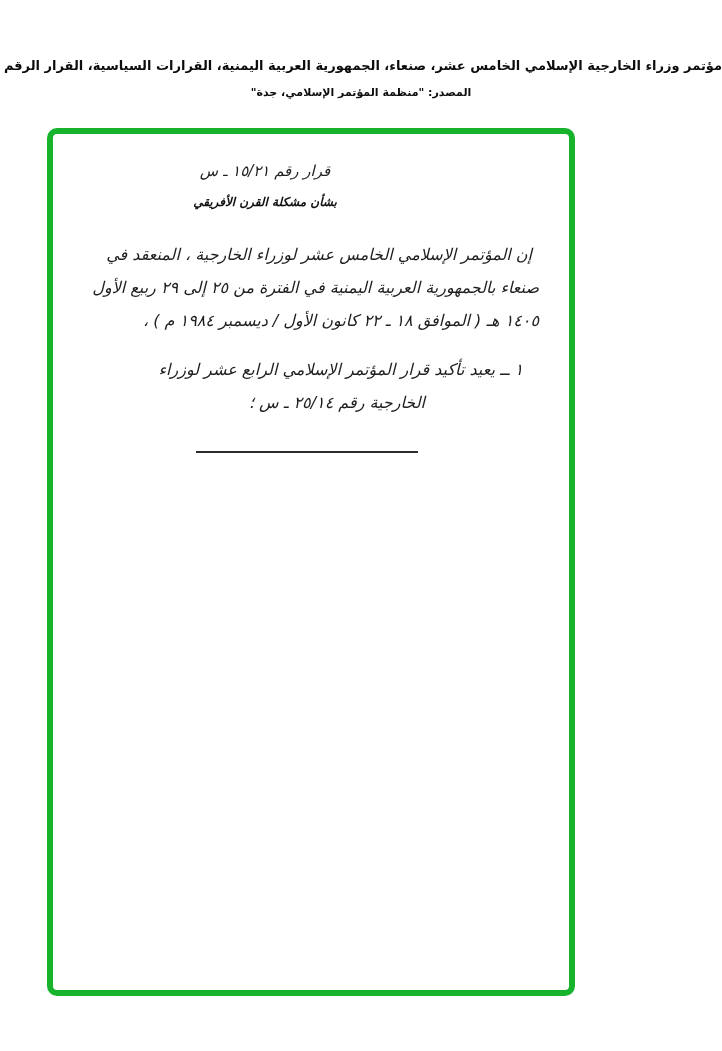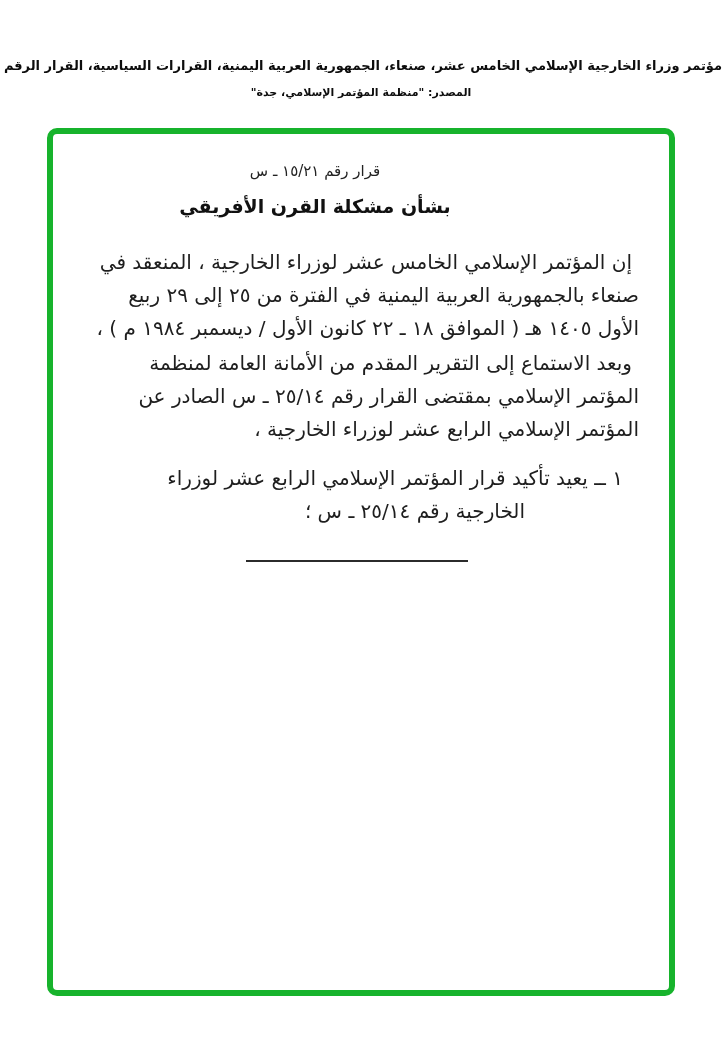--- a/index.html
+++ b/index.html
@@ -37,50 +37,51 @@
   }
   .hdr2 {
     top: 86px;
     font-size: 11px;
   }
   
   .green-box {
     position: absolute;
     left: 47px;
     top: 128px;
-    width: 628px;
+    width: 528px;
     height: 868px;
     box-sizing: border-box;
     border: 6px solid var(--accent, #17b32c);
     border-radius: 10px;
     background: #ffffff;
     padding: 28px 30px 0 38px;
+    font-style: italic;
   }
   
   .titles {
     transform: translateX(-50px);
   }
   .title-number {
     margin: 0;
     font-size: 15px;
     font-weight: normal;
     text-align: center;
     color: #222222;
   }
   .title-subject {
     margin: 15px 0 0 0;
-    font-size: 19px;
+    font-size: 12px;
     font-weight: bold;
     text-align: center;
     color: #111111;
   }
   
   .body-text {
     margin-top: 29px;
-    font-size: 20px;
+    font-size: 16px;
     line-height: 33px;
     text-align: right;
     color: #1e1e1e;
   }
   .para {
     margin: 0 0 2px 0;
     text-indent: 7px;
   }
   .items {
     margin: 16px;
@@ -115,21 +116,20 @@
     <div class="titles">
       <h1 class="title-number">قرار رقم ١٥/٢١ ـ س</h1>
       <h2 class="title-subject">بشأن مشكلة القرن الأفريقي</h2>
     </div>
 
     <div class="body-text">
 
       <p class="para">إن المؤتمر الإسلامي الخامس عشر لوزراء الخارجية ، المنعقد في صنعاء بالجمهورية العربية اليمنية في الفترة من ٢٥ إلى ٢٩ ربيع الأول ١٤٠٥ هـ ( الموافق ١٨ ـ ٢٢ كانون الأول / ديسمبر ١٩٨٤ م ) ،</p>
 
 
-      <p class="para">وبعد الاستماع إلى التقرير المقدم من الأمانة العامة لمنظمة المؤتمر الإسلامي بمقتضى القرار رقم ٢٥/١٤ ـ س الصادر عن المؤتمر الإسلامي الرابع عشر لوزراء الخارجية ،</p>
 
       <ol class="items">
         <li class="item">١ ــ يعيد تأكيد قرار المؤتمر الإسلامي الرابع عشر لوزراء الخارجية رقم ٢٥/١٤ ـ س ؛</li>
       </ol>
 
       <div class="divider"></div>
 
     </div>
   </div>
 </div>

